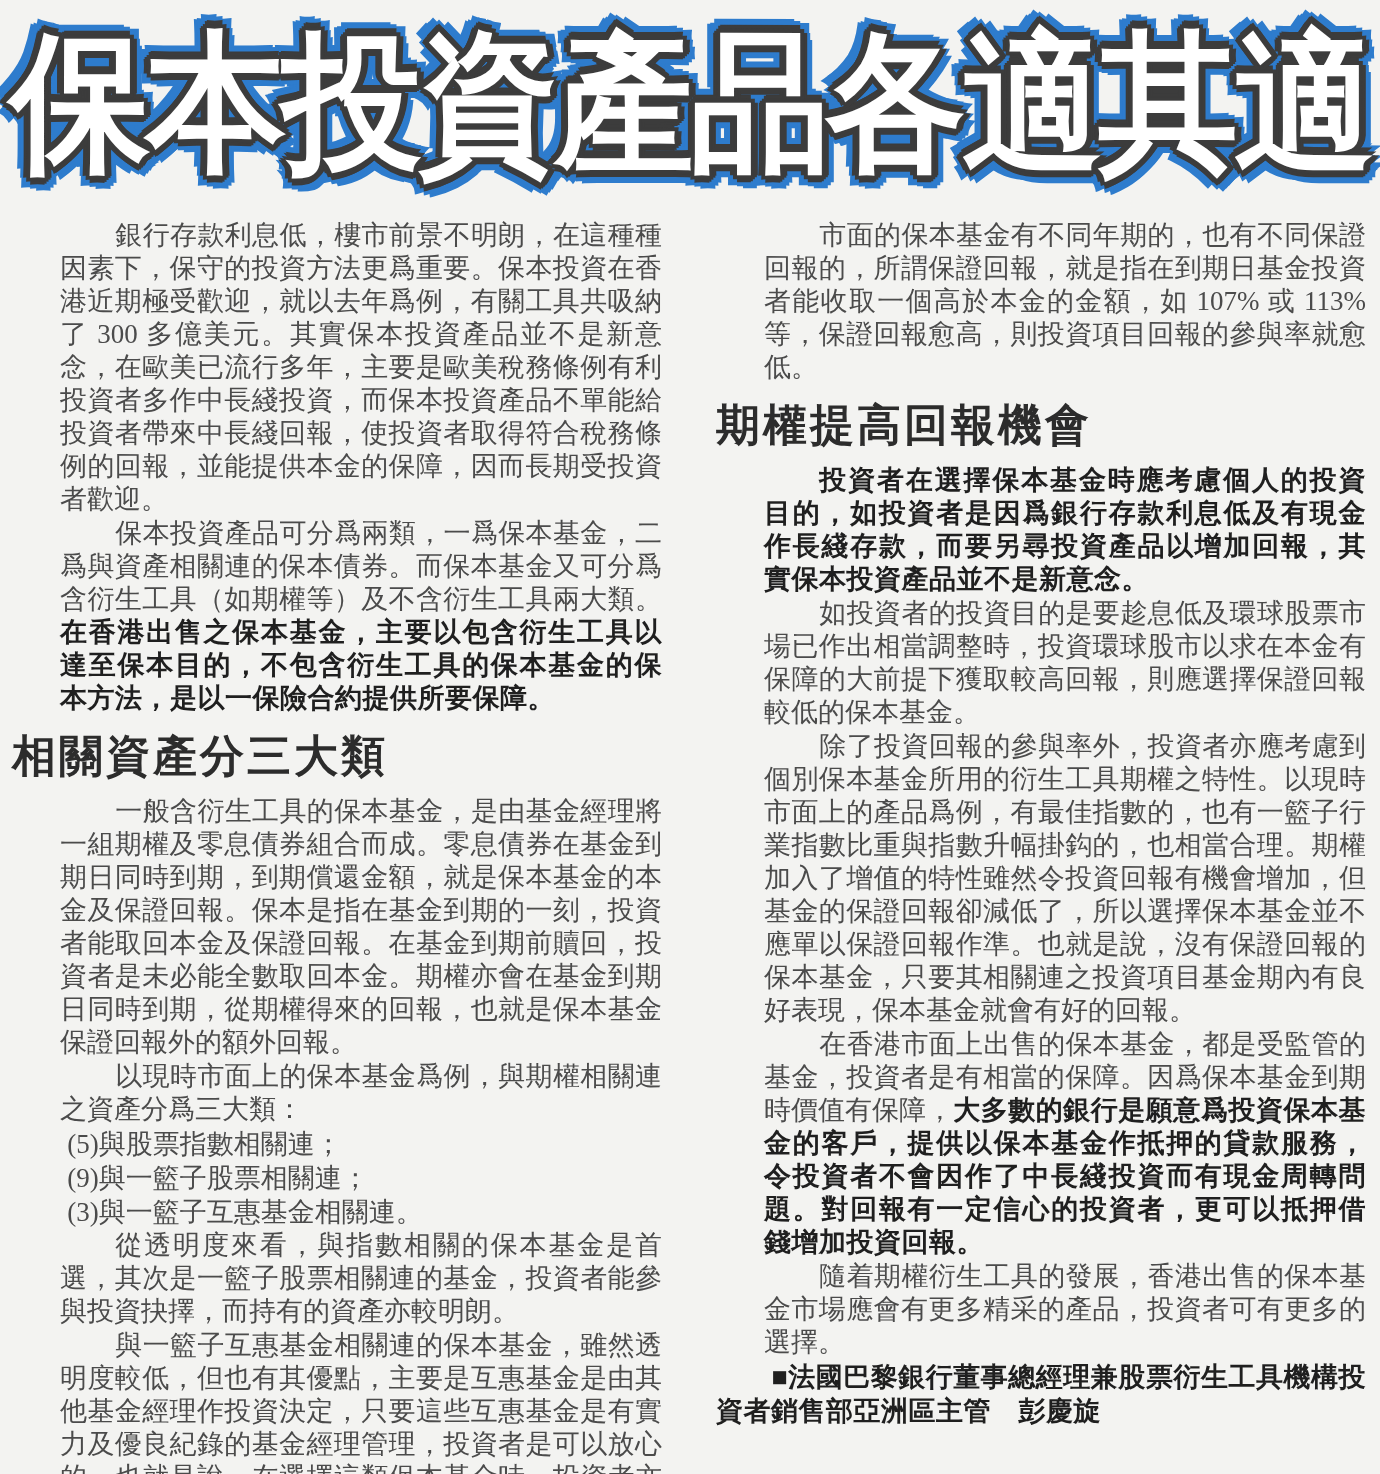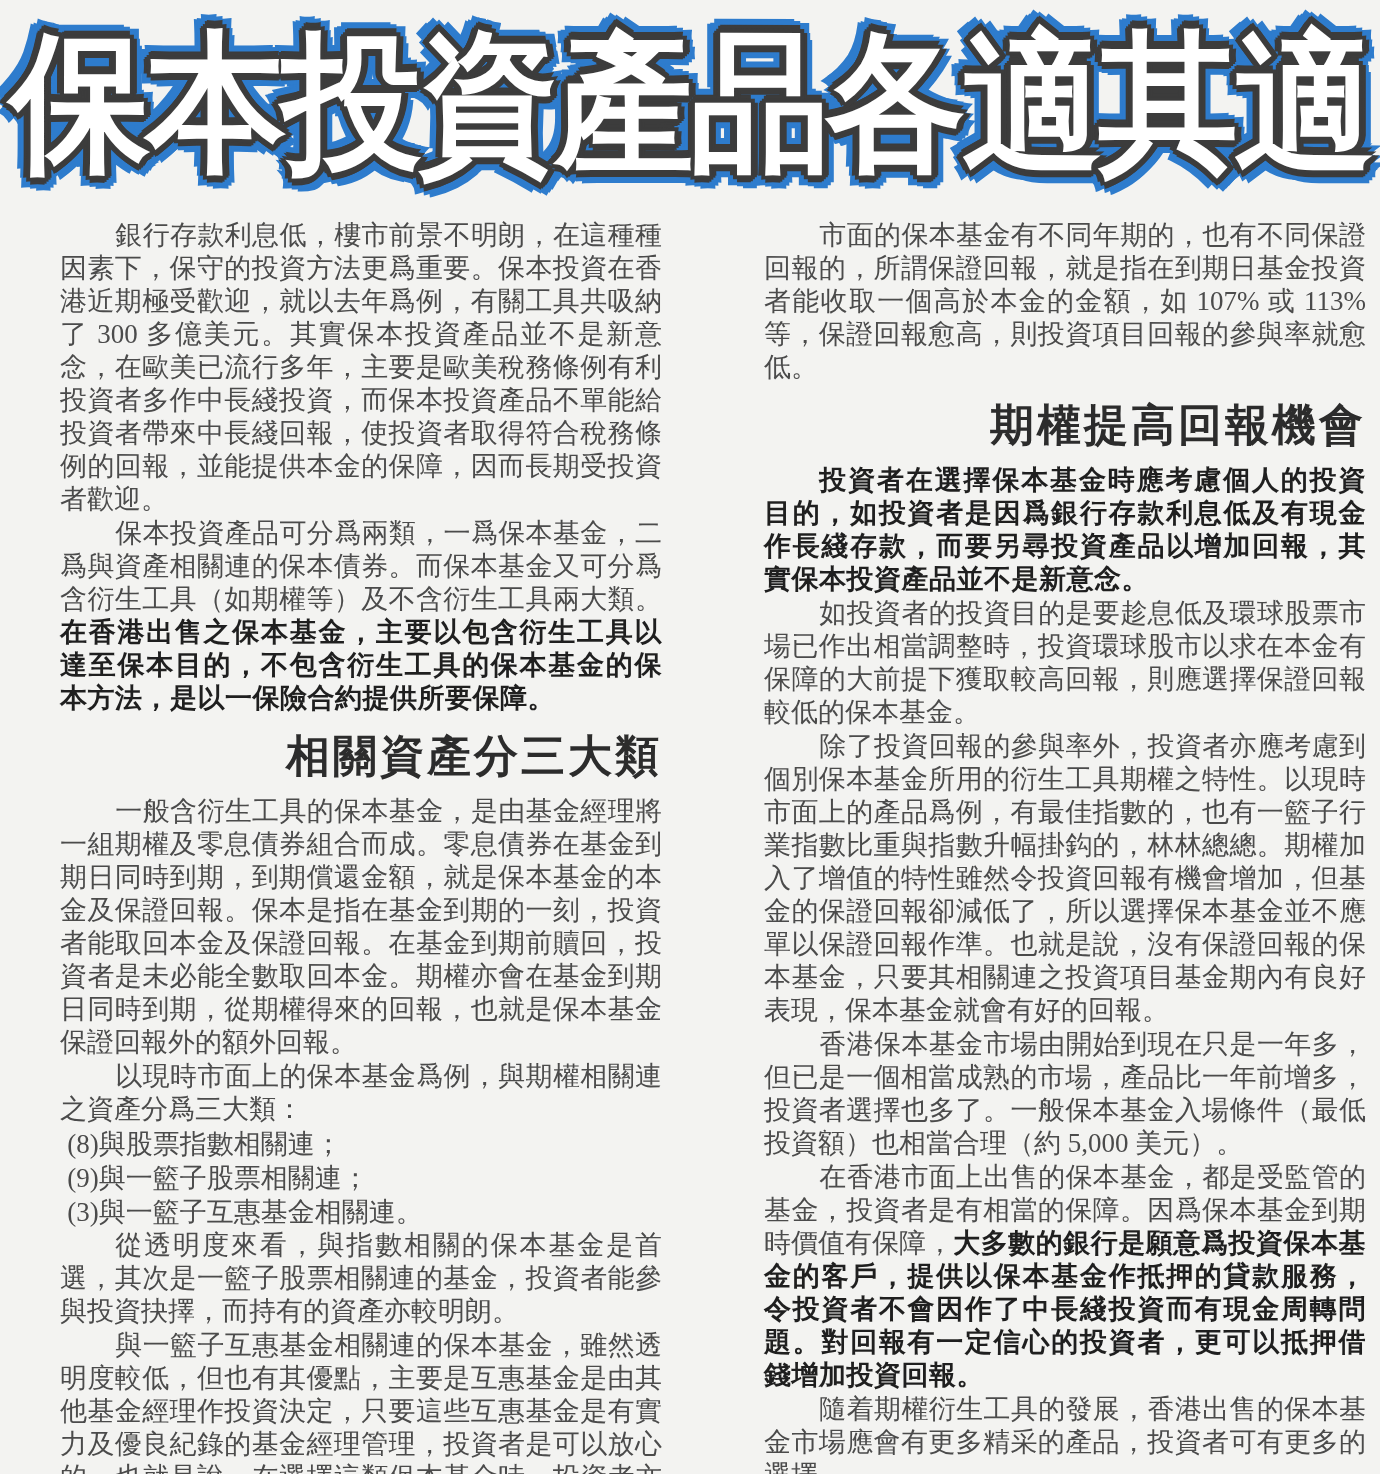--- a/index.html
+++ b/index.html
@@ -69,21 +69,21 @@
     line-height: 34px;
     color: #4b4b4b;
     text-indent: 2.05em;
     word-break: break-all;
   }
   h2.section-heading {
     font-family: "Liberation Sans", sans-serif;
     font-size: 44px;
     font-weight: 700;
     color: #2c2c2c;
-    text-align: right;
+    text-align: left;
     letter-spacing: 3px;
     margin: 16px 0 13px 0;
     line-height: 1.15;
   }
   .byline {
     font-size: 27px;
     line-height: 34px;
     font-weight: 700;
     color: #1f1f1f;
     font-family: "Liberation Sans", sans-serif;
@@ -104,33 +104,32 @@
   </div>
 
   <div class="columns">
 
     <div class="col">
       <p>銀行存款利息低，樓市前景不明朗，在這種種因素下，保守的投資方法更爲重要。保本投資在香港近期極受歡迎，就以去年爲例，有關工具共吸納了 300 多億美元。其實保本投資產品並不是新意念，在歐美已流行多年，主要是歐美稅務條例有利投資者多作中長綫投資，而保本投資產品不單能給投資者帶來中長綫回報，使投資者取得符合稅務條例的回報，並能提供本金的保障，因而長期受投資者歡迎。</p>
       <p><span>保本投資產品可分爲兩類，一爲保本基金，二爲與資產相關連的保本債券。而保本基金又可分爲含衍生工具（如期權等）及不含衍生工具兩大類。</span><span class="bold-seg">在香港出售之保本基金，主要以包含衍生工具以達至保本目的，不包含衍生工具的保本基金的保本方法，是以一保險合約提供所要保障。</span></p>
       <h2 class="section-heading">相關資產分三大類</h2>
       <p>一般含衍生工具的保本基金，是由基金經理將一組期權及零息債券組合而成。零息債券在基金到期日同時到期，到期償還金額，就是保本基金的本金及保證回報。保本是指在基金到期的一刻，投資者能取回本金及保證回報。在基金到期前贖回，投資者是未必能全數取回本金。期權亦會在基金到期日同時到期，從期權得來的回報，也就是保本基金保證回報外的額外回報。</p>
       <p>以現時市面上的保本基金爲例，與期權相關連之資產分爲三大類：</p>
-      <div class="list-line">(8)與股票指數相關連；</div>
+      <div class="list-line">(5)與股票指數相關連；</div>
       <div class="list-line">(9)與一籃子股票相關連；</div>
       <div class="list-line">(3)與一籃子互惠基金相關連。</div>
       <p>從透明度來看，與指數相關的保本基金是首選，其次是一籃子股票相關連的基金，投資者能參與投資抉擇，而持有的資產亦較明朗。</p>
       <p>與一籃子互惠基金相關連的保本基金，雖然透明度較低，但也有其優點，主要是互惠基金是由其他基金經理作投資決定，只要這些互惠基金是有實力及優良紀錄的基金經理管理，投資者是可以放心的。也就是說，在選擇這類保本基金時，投資者亦要同時考慮與保本基金相關之互惠基金的質素。</p>
     </div>
 
     <div class="col">
       <p>市面的保本基金有不同年期的，也有不同保證回報的，所謂保證回報，就是指在到期日基金投資者能收取一個高於本金的金額，如 107% 或 113% 等，保證回報愈高，則投資項目回報的參與率就愈低。</p>
       <h2 class="section-heading">期權提高回報機會</h2>
       <p><span class="bold-seg">投資者在選擇保本基金時應考慮個人的投資目的，如投資者是因爲銀行存款利息低及有現金作長綫存款，而要另尋投資產品以增加回報，其實保本投資產品並不是新意念。</span></p>
       <p>如投資者的投資目的是要趁息低及環球股票市場已作出相當調整時，投資環球股市以求在本金有保障的大前提下獲取較高回報，則應選擇保證回報較低的保本基金。</p>
-      <p>除了投資回報的參與率外，投資者亦應考慮到個別保本基金所用的衍生工具期權之特性。以現時市面上的產品爲例，有最佳指數的，也有一籃子行業指數比重與指數升幅掛鈎的，林林總總。期權加入了增值的特性雖然令投資回報有機會增加，但基金的保證回報卻減低了，所以選擇保本基金並不應單以保證回報作準。也就是說，沒有保證回報的保本基金，只要其相關連之投資項目基金期內有良好表現，保本基金就會有好的回報。</p>
-      <p>香港保本基金市場由開始到現在只是一年多，但已是一個相當成熟的市場，產品比一年前增多，投資者選擇也多了。一般保本基金入場條件（最低投資額）也相當合理（約 5,000 美元）。</p>
+      <p>除了投資回報的參與率外，投資者亦應考慮到個別保本基金所用的衍生工具期權之特性。以現時市面上的產品爲例，有最佳指數的，也有一籃子行業指數比重與指數升幅掛鈎的，也相當合理。期權加入了增值的特性雖然令投資回報有機會增加，但基金的保證回報卻減低了，所以選擇保本基金並不應單以保證回報作準。也就是說，沒有保證回報的保本基金，只要其相關連之投資項目基金期內有良好表現，保本基金就會有好的回報。</p>
       <p><span>在香港市面上出售的保本基金，都是受監管的基金，投資者是有相當的保障。因爲保本基金到期時價值有保障，</span><span class="bold-seg">大多數的銀行是願意爲投資保本基金的客戶，提供以保本基金作抵押的貸款服務，令投資者不會因作了中長綫投資而有現金周轉問題。對回報有一定信心的投資者，更可以抵押借錢增加投資回報。</span></p>
       <p>隨着期權衍生工具的發展，香港出售的保本基金市場應會有更多精采的產品，投資者可有更多的選擇。</p>
       <div class="byline"><span class="marker">■</span><span>法國巴黎銀行董事總經理兼股票衍生工具機構投資者銷售部亞洲區主管　彭慶旋</span></div>
     </div>
 
   </div>
 </div>
 
 </body></html>

